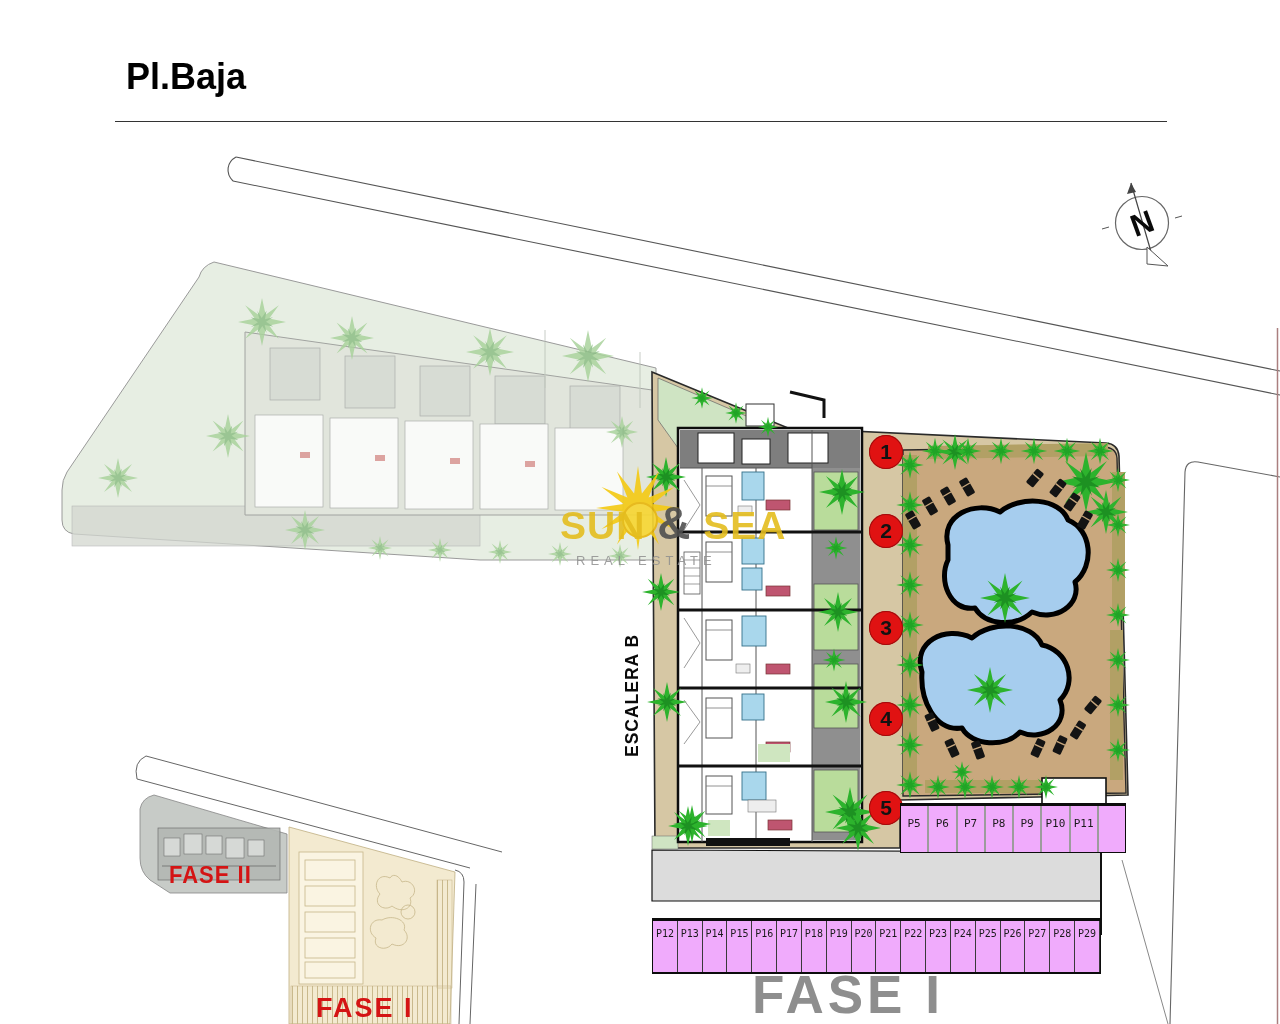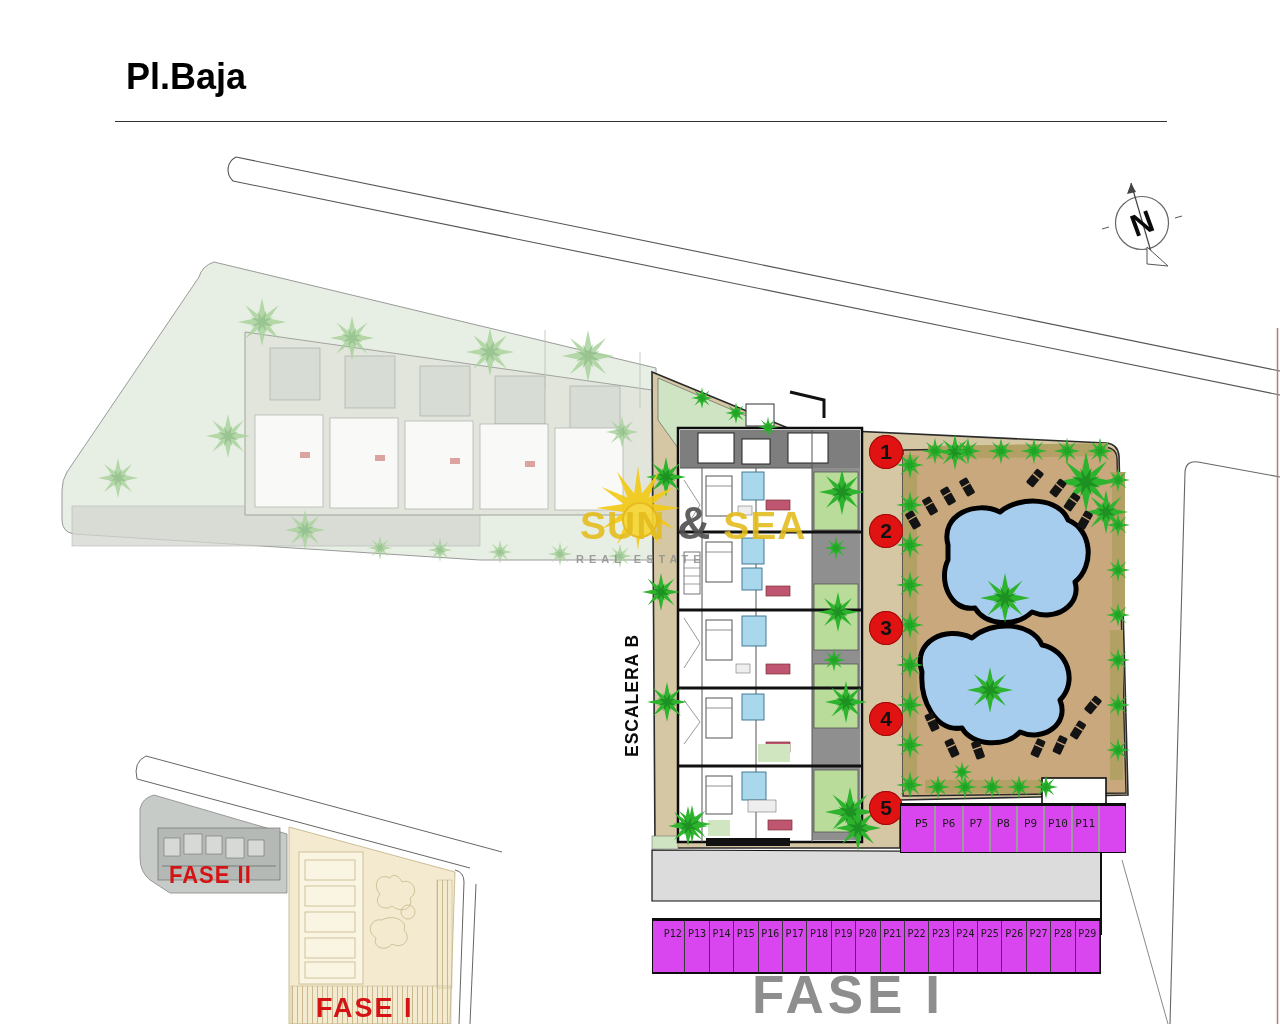--- a/index.html
+++ b/index.html
@@ -24,22 +24,22 @@
     white-space:nowrap;z-index:4;
   }
   
   .unit-marker{
     width:34px;height:34px;border-radius:50%;background:#e01212;
     color:#121212;font-size:21px;font-weight:800;text-align:center;
     line-height:34px;z-index:4;box-shadow:0 0 0 1px #a00c0c inset;
   }
   
   .prow{
-    display:flex;background:#d946ef;border:1.5px solid #0c0c0c;
-    border-top-width:3px;box-sizing:border-box;z-index:4;padding-left:8px;
+    display:flex;background:#f0abfc;border:1.5px solid #0c0c0c;
+    border-top-width:3px;box-sizing:border-box;z-index:4;
   }
   .prow .stall{
     flex:1;border-right:2px solid #9c9c9c;text-align:center;
     font-family:"DejaVu Sans Mono",monospace;font-size:11px;color:#1a1a1a;
     padding-top:11px;box-sizing:border-box;
   }
   .prow .stall:last-child{border-right:none;}
   #parking-row-upper{left:900px;top:803px;width:226px;height:50px;}
   #parking-row-lower{left:652px;top:918px;width:449px;height:56px;border-bottom-width:2.5px;}
   #parking-row-lower .stall{border-right:1.5px solid #3a3a3a;font-size:10px;padding-top:7px;}
@@ -51,27 +51,27 @@
   #minimap-fase2{
     left:169px;top:863px;font-size:22px;font-weight:800;color:#d41414;
     letter-spacing:1px;z-index:4;transform:scaleY(1.05);
   }
   #minimap-fase1{
     left:316px;top:993px;font-size:27px;font-weight:800;color:#d41414;
     letter-spacing:2px;z-index:4;
   }
   
   #watermark-line1{
-    left:580px;top:496px;z-index:5;opacity:.9;white-space:nowrap;
+    left:560px;top:496px;z-index:5;opacity:.9;white-space:nowrap;
     font-weight:800;font-size:39px;letter-spacing:1px;color:#e4bd1e;
   }
   #watermark-line1 .amp{color:#4f4f4f;font-size:46px;font-weight:700;}
   #watermark-line2{
     left:576px;top:553px;z-index:5;opacity:.85;white-space:nowrap;
-    font-size:11px;letter-spacing:5px;color:#8f8f8f;font-weight:700;
+    font-size:13px;letter-spacing:5px;color:#8f8f8f;font-weight:400;
   }
 </style>
 </head>
 <body>
 
 <svg id="plan-svg" width="1280" height="1024" viewBox="0 0 1280 1024">
   <defs>
     <g id="palm-g">
       <path d="M0,-20 L3,-6 L14,-14 L6,-3 L20,0 L6,3 L14,14 L3,6 L0,20 L-3,6 L-14,14 L-6,3 L-20,0 L-6,-3 L-14,-14 L-3,-6 Z" fill="#2db32d"></path>
       <path d="M0,-20 L3,-6 L14,-14 L6,-3 L20,0 L6,3 L14,14 L3,6 L0,20 L-3,6 L-14,14 L-6,3 L-20,0 L-6,-3 L-14,-14 L-3,-6 Z" transform="scale(0.5) rotate(22)" fill="#1d9122"></path>

